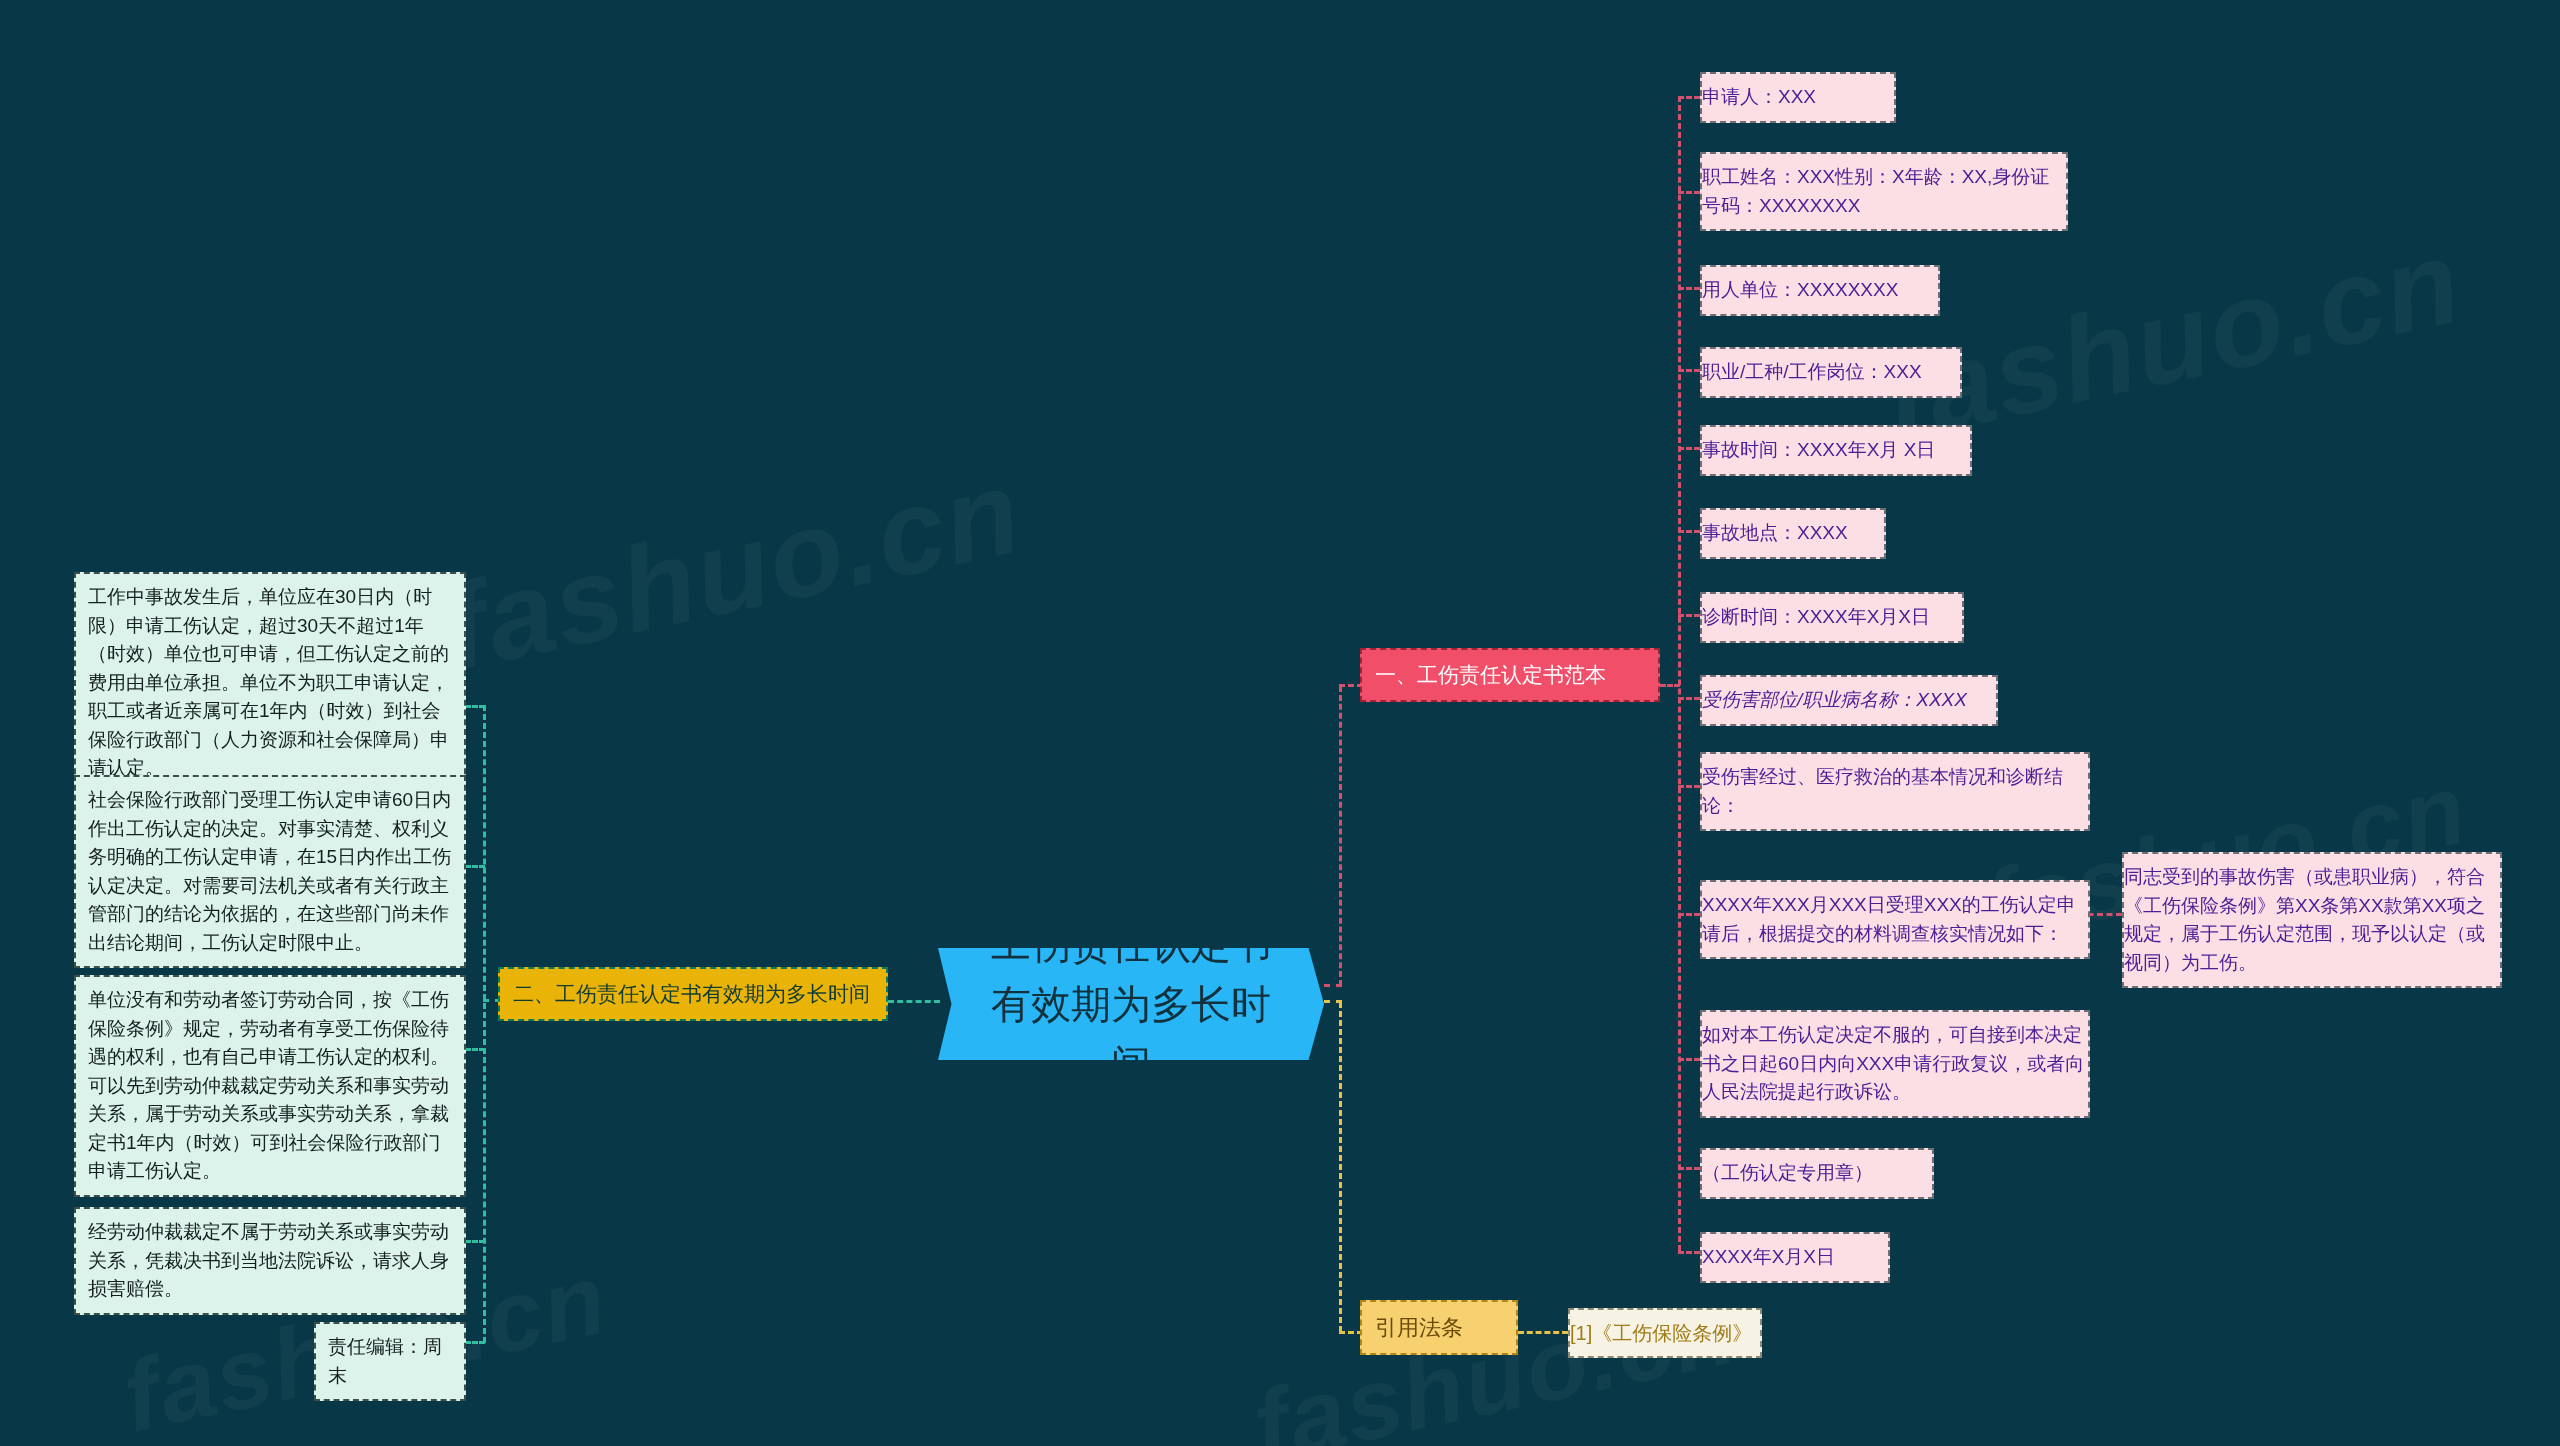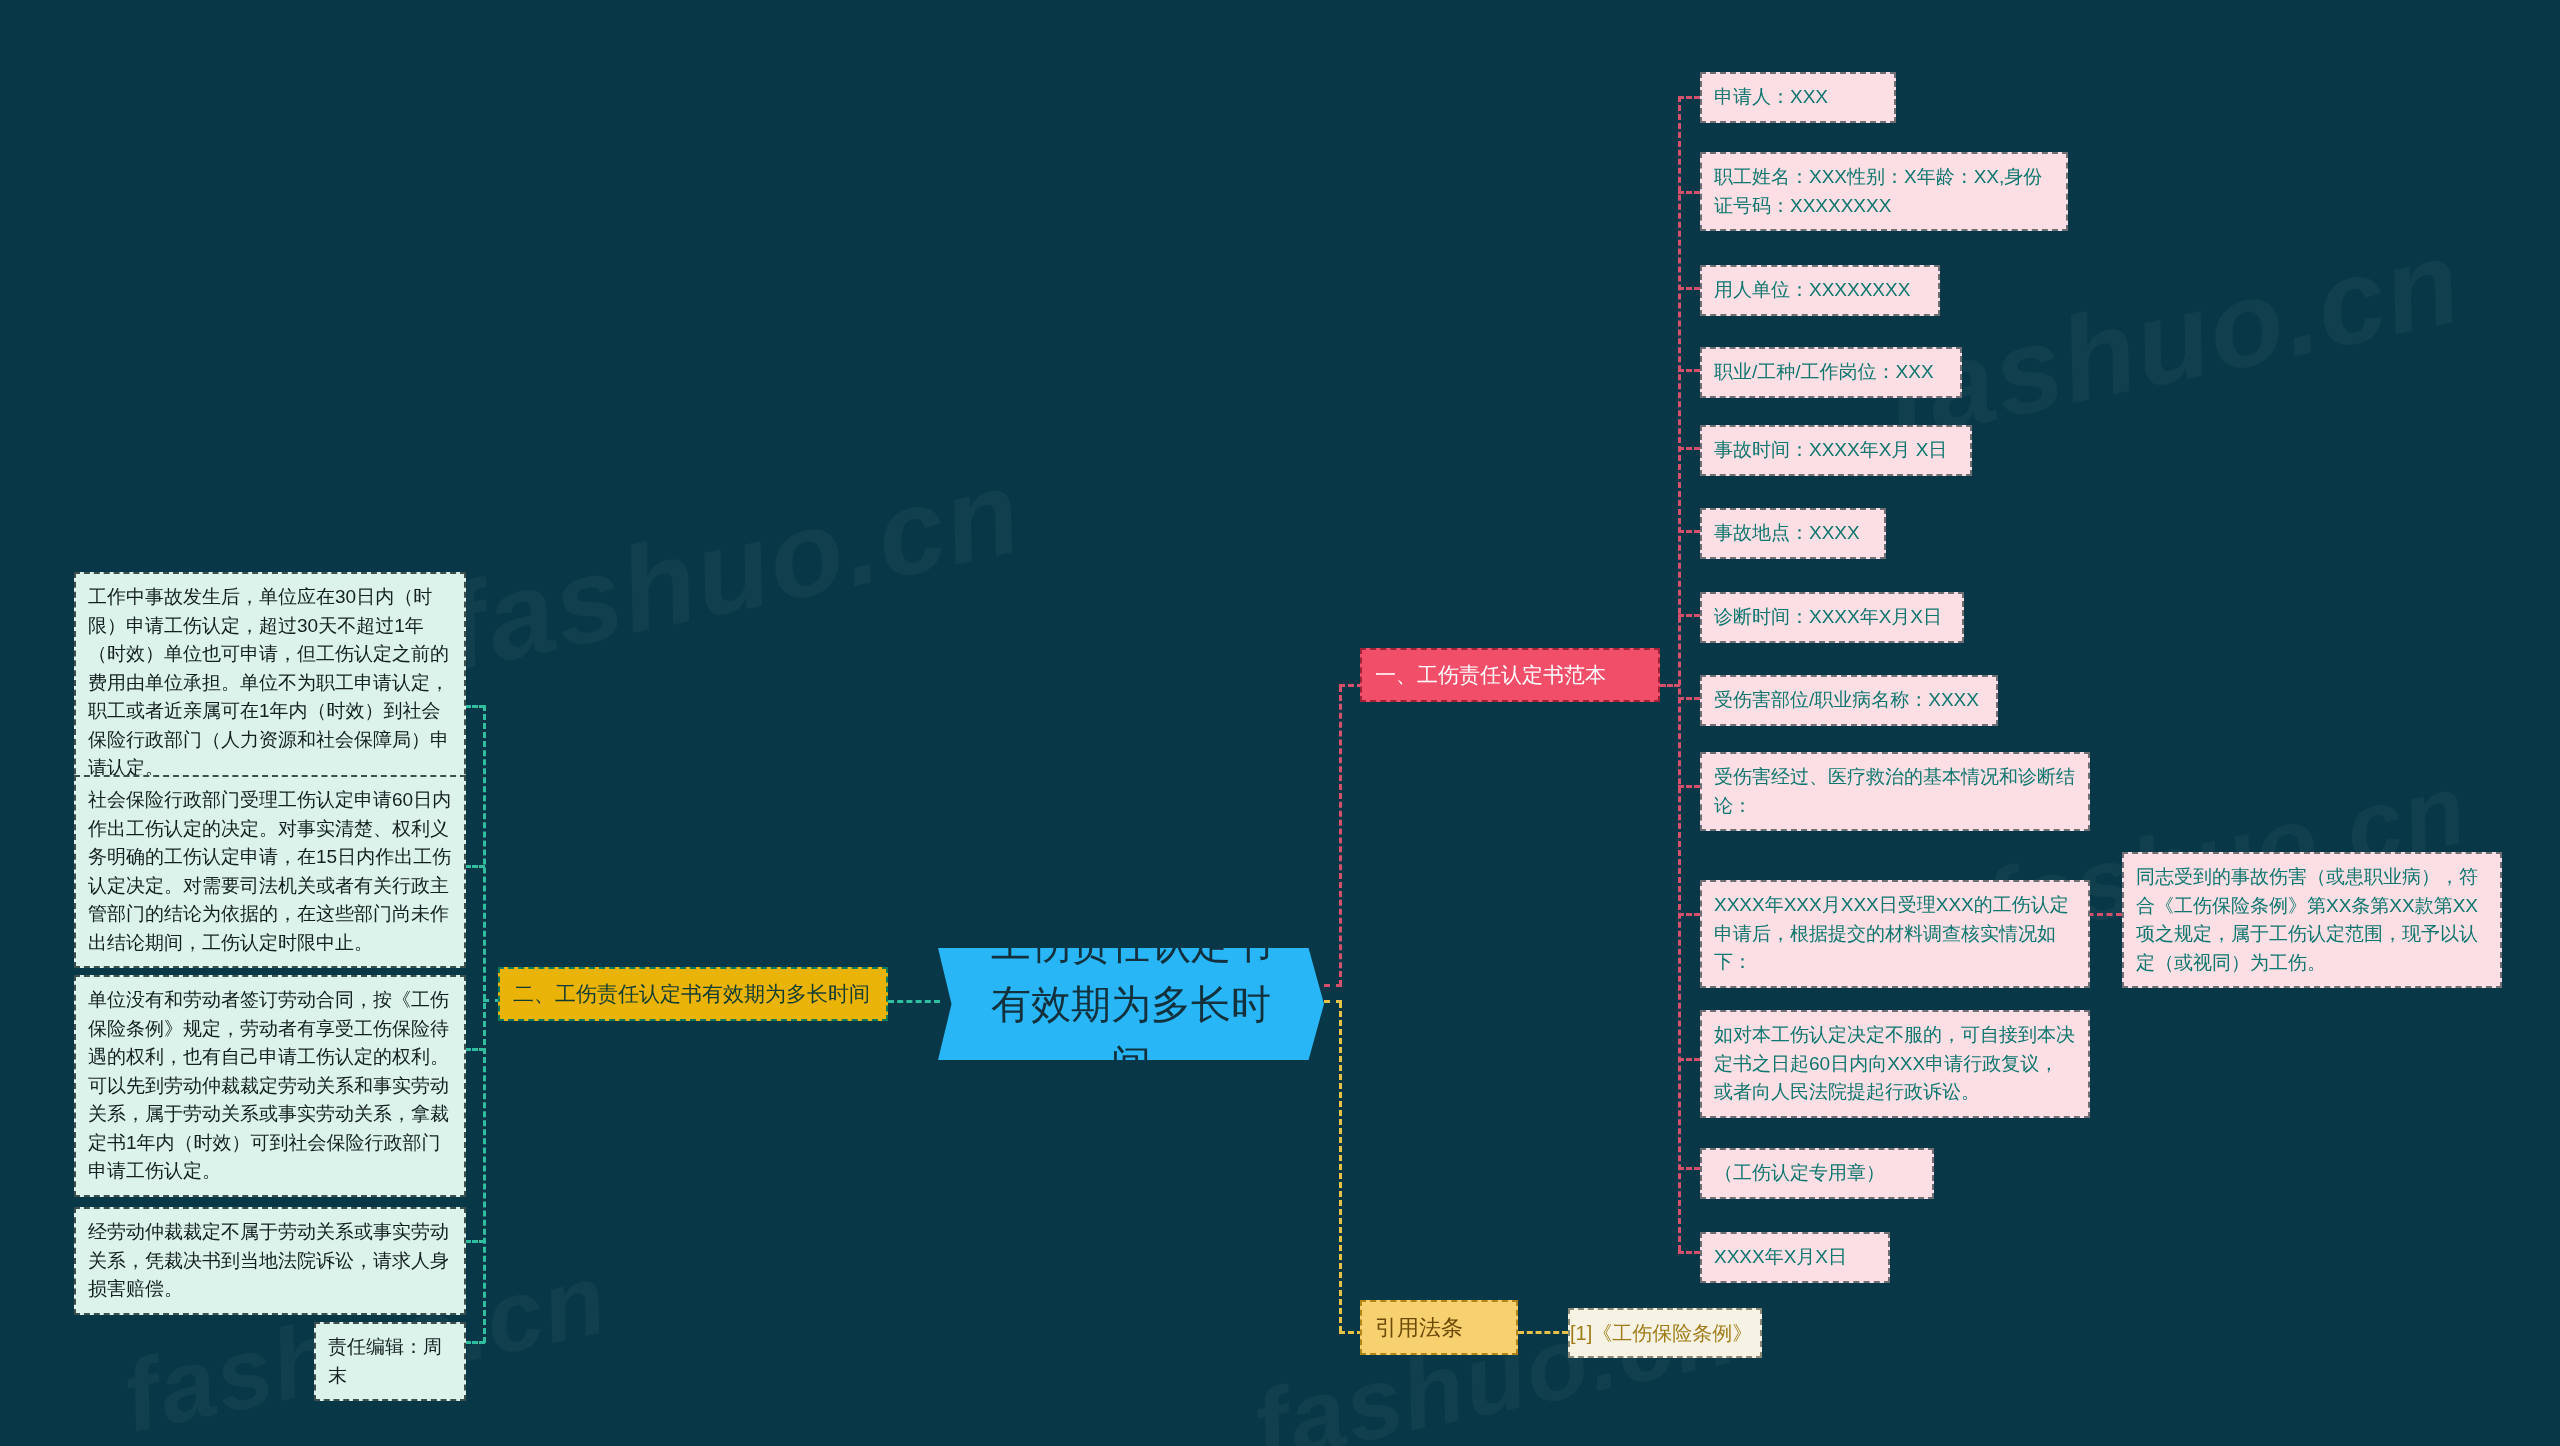--- a/index.html
+++ b/index.html
@@ -90,24 +90,24 @@
     background: #dcf3ec;
     color: #14201f;
     border: 2px dashed #3c4f4c;
     font-size: 19px;
     padding: 9px 12px;
   }
 
   
   .leaf-pink {
     background: #fbdfe5;
-    color: #0f766e;
+    color: #4c1d95;
     border: 2px dashed #6e6e74;
     font-size: 19px;
-    padding: 9px 12px;
+    padding: 9px 0;
   }
 
   
   .leaf-cream {
     background: #f6f3e4;
     color: #a07b18;
     border: 2px dashed #8a8a76;
     font-size: 20px;
     padding: 8px 0;
   }
@@ -194,21 +194,21 @@
 <div class="node leaf-pink" style="left:1700px; top:265px; width:240px;">用人单位：XXXXXXXX</div>
 
 <div class="node leaf-pink" style="left:1700px; top:347px; width:262px;">职业/工种/工作岗位：XXX</div>
 
 <div class="node leaf-pink" style="left:1700px; top:425px; width:272px;">事故时间：XXXX年X月 X日</div>
 
 <div class="node leaf-pink" style="left:1700px; top:508px; width:186px;">事故地点：XXXX</div>
 
 <div class="node leaf-pink" style="left:1700px; top:592px; width:264px;">诊断时间：XXXX年X月X日</div>
 
-<div class="node leaf-pink" style="left:1700px; top:675px; width:298px;">受伤害部位/职业病名称：XXXX</div>
+<div class="node leaf-pink" style="left:1700px; top:675px; width:298px;font-style:italic;">受伤害部位/职业病名称：XXXX</div>
 
 <div class="node leaf-pink" style="left:1700px; top:752px; width:390px;">受伤害经过、医疗救治的基本情况和诊断结论：</div>
 
 <div class="node leaf-pink" style="left:1700px; top:880px; width:390px;">XXXX年XXX月XXX日受理XXX的工伤认定申请后，根据提交的材料调查核实情况如下：</div>
 
 <div class="node leaf-pink" style="left:1700px; top:1010px; width:390px;">如对本工伤认定决定不服的，可自接到本决定书之日起60日内向XXX申请行政复议，或者向人民法院提起行政诉讼。</div>
 
 <div class="node leaf-pink" style="left:1700px; top:1148px; width:234px;">（工伤认定专用章）</div>
 
 <div class="node leaf-pink" style="left:1700px; top:1232px; width:190px;">XXXX年X月X日</div>

